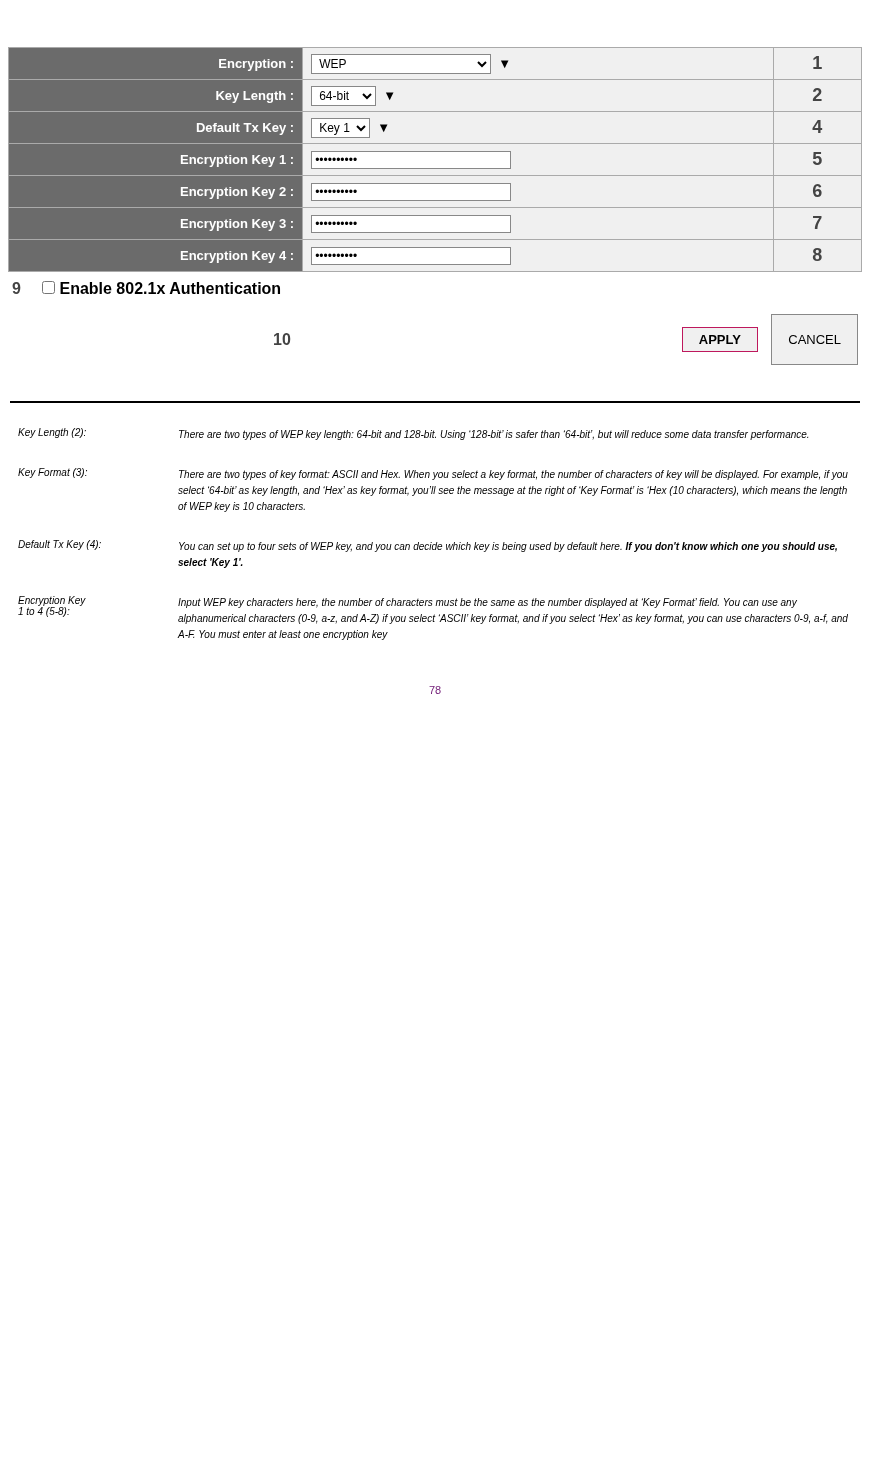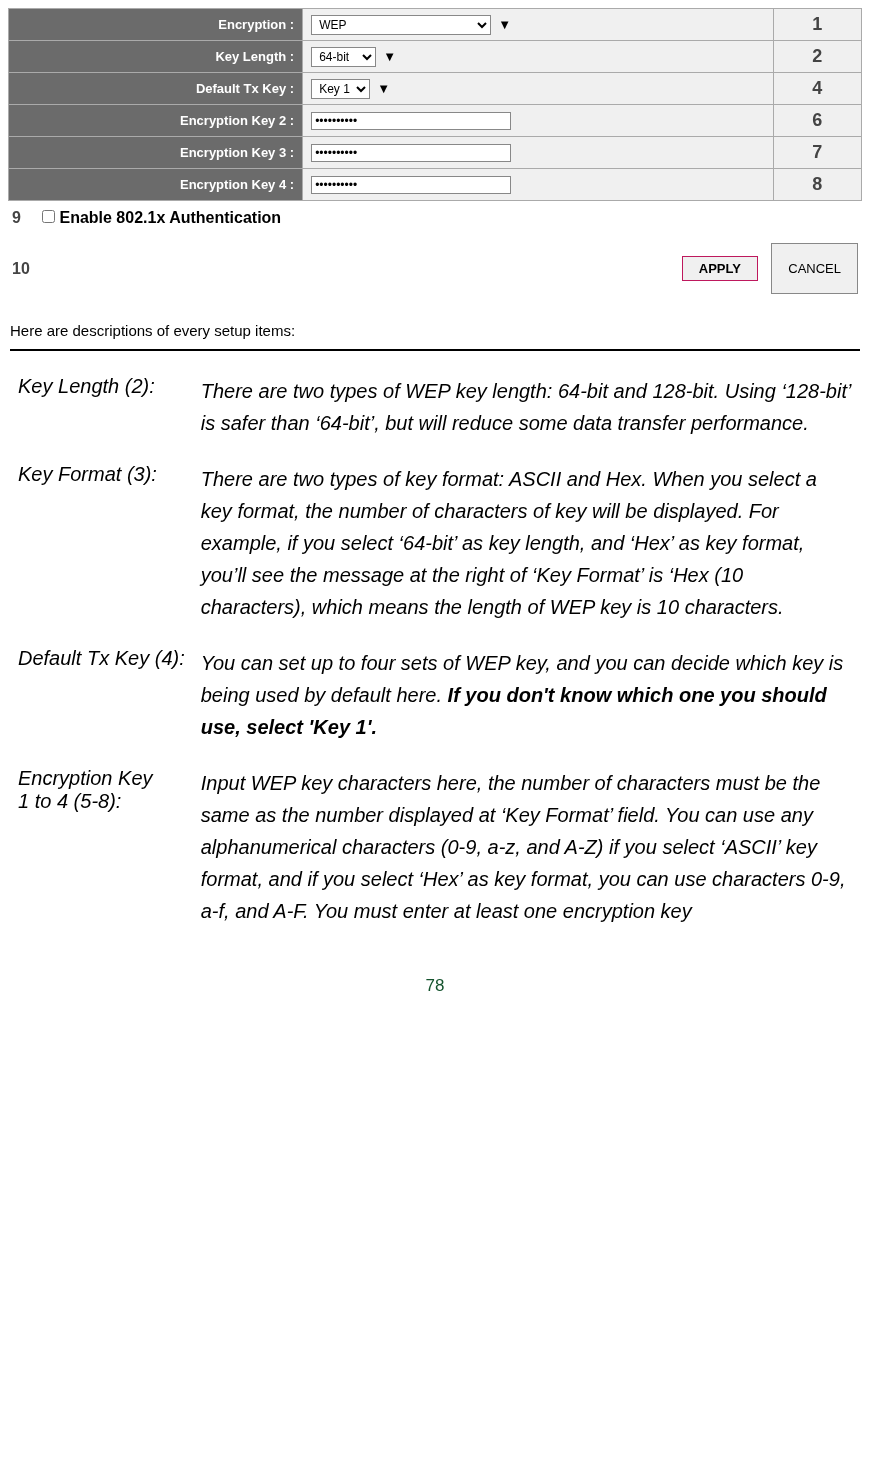--- a/index.html
+++ b/index.html
@@ -90,53 +90,53 @@
       border-top: 2px solid #000;
       margin: 8px 0 16px 0;
     }
     .desc-table {
       width: 100%;
       border-collapse: collapse;
     }
     .desc-table td {
       vertical-align: top;
       padding: 8px 8px 16px 8px;
-      font-size: 20px;
+      font-size: 10px;
       font-style: italic;
     }
     .desc-key {
       width: 160px;
       white-space: nowrap;
     }
     .desc-val {
       line-height: 1.6;
     }
     .desc-val strong {
       font-weight: bold;
     }
 
     
     .page-number {
       text-align: center;
-      font-size: 17px;
-      color: #14532d;
-      margin-top: 23px;
+      font-size: 11px;
+      color: #701a75;
+      margin-top: 15px;
     }
 
     
     .num {
       font-size: 18px;
       font-weight: bold;
       color: #444;
     }
   </style>
 </head>
 <body>
 
-<div style="padding: 8px 8px 0 8px;">
+<div style="padding: 8px 8px 0 8px; margin-top: 39px;">
   <table class="form-section">
 
     <tbody>
         <tr>
       <td class="label-cell">Encryption :</td>
       <td class="input-cell">
         <select style="width:180px;">
           <option>WEP</option>
           <option>Disabled</option>
           <option>WPA</option>
@@ -166,20 +166,27 @@
           <option>Key 1</option>
           <option>Key 2</option>
           <option>Key 3</option>
           <option>Key 4</option>
         </select>
         &nbsp;▼
       </td>
       <td class="number-cell"><span class="num">4</span></td>
     </tr>
 
+    <tr>
+      <td class="label-cell">Encryption Key 1 :</td>
+      <td class="input-cell">
+        <input type="password" value="**********" style="width: 200px;">
+      </td>
+      <td class="number-cell"><span class="num">5</span></td>
+    </tr>
 
     <tr>
       <td class="label-cell">Encryption Key 2 :</td>
       <td class="input-cell">
         <input type="password" value="**********" style="width: 200px;">
       </td>
       <td class="number-cell"><span class="num">6</span></td>
     </tr>
 
     <tr>
@@ -210,35 +217,34 @@
         <input type="checkbox" style="">
         <strong><span>Enable 802.1x Authentication</span></strong>
       </td>
     </tr>
   </tbody>
     </table>
 
   <table style="width:100%; border-collapse:collapse;">
     <tbody>
         <tr class="btn-row">
-      <td style="text-align:left; padding-right:10px; font-size:16px; font-weight:bold; color:#444;">
+      <td style="text-align:center; padding-right:10px; font-size:16px; font-weight:bold; color:#444;">
         <span>10</span>
       </td>
       <td style="text-align:right; width:300px;">
         <button class="btn-apply">APPLY</button>
         &nbsp;
         <button class="btn-cancel">CANCEL</button>
       </td>
     </tr>
   </tbody>
     </table>
 </div>
 
 <div class="desc-section">
-  <p class="desc-intro">Here are descriptions of every setup items:</p>
   <hr class="desc-divider">
   <table class="desc-table">
 
     <tbody>
         <tr>
       <td class="desc-key">Key Length (2):</td>
       <td class="desc-val">There are two types of WEP key length: 64-bit and 128-bit. Using ‘128-bit’ is safer than ‘64-bit’, but will reduce some data transfer performance.</td>
     </tr>
 
     <tr>

